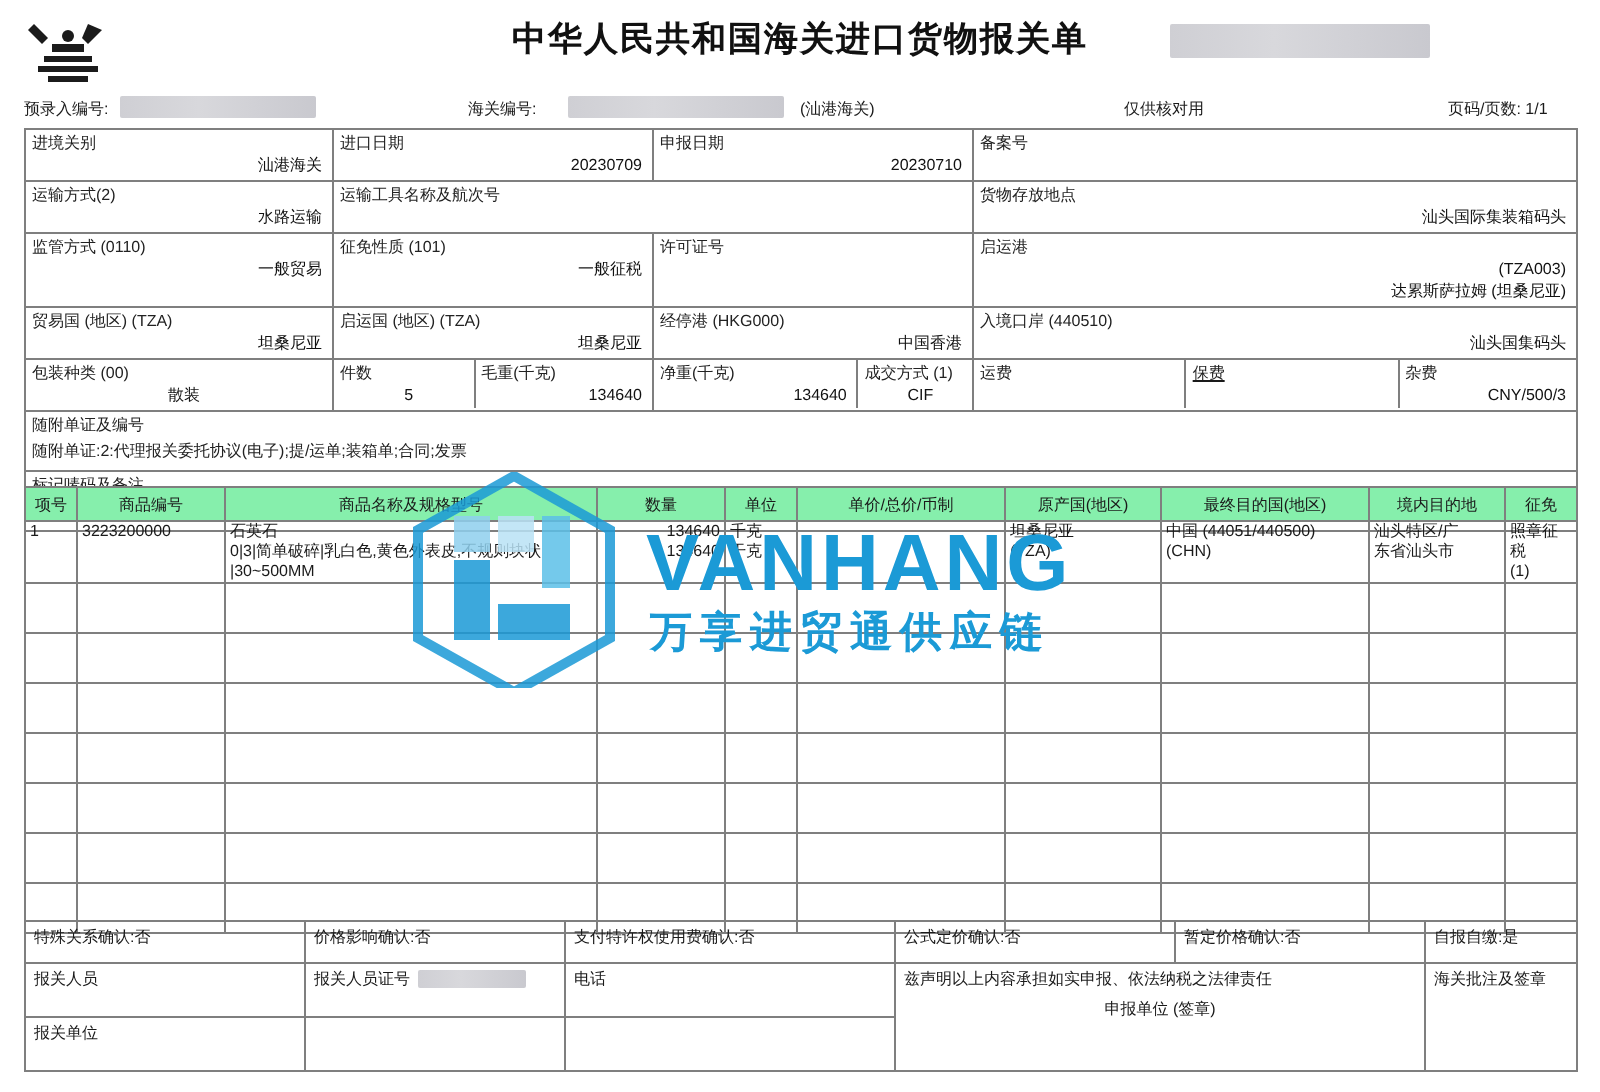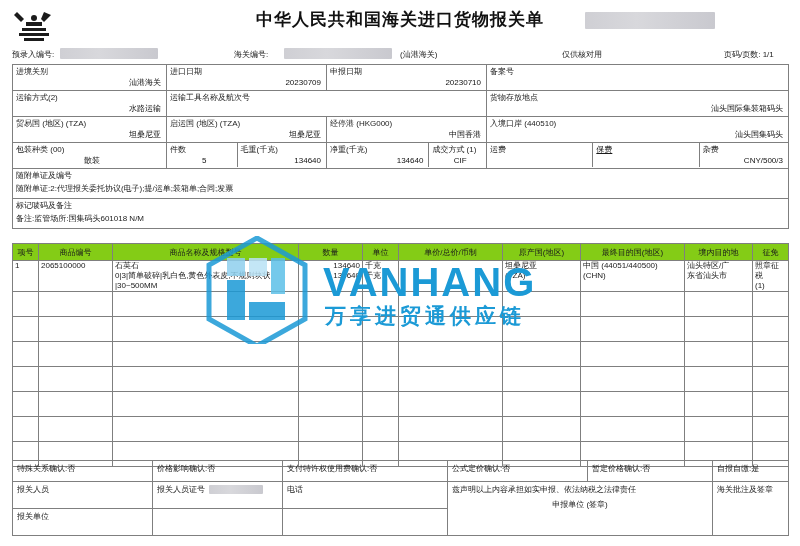--- a/index.html
+++ b/index.html
@@ -49,21 +49,21 @@
   .cell .val{display:block;font-size:8px;color:#111;text-align:right;white-space:nowrap;padding-right:2px;}
   .cell .val.l{text-align:center;padding-left:0;margin-left:7px;}
 
   
   table.goods{
     position:absolute;left:12px;top:243px;width:776px;
     border-collapse:collapse;table-layout:fixed;
   }
   table.goods th{
     border:1px solid #7f7f7f;font-weight:normal;font-size:8px;height:14px;
-    background:#84cc16;
+    background:#86efac;
   }
   table.goods td{
     border:1px solid #7f7f7f;font-size:8px;height:14px;padding:0 2px;
     vertical-align:top;line-height:10px;
   }
   .gw{white-space:nowrap;}
 
   
   table.bottom{
     position:absolute;left:12px;top:460px;width:776px;
@@ -159,20 +159,39 @@
         <span class="lbl">运输方式(2)</span>
         <span class="val">水路运输</span>
       </td>
       <td class="cell" colspan="2">
         <span class="lbl">运输工具名称及航次号</span>
         <span class="val"></span>
       </td>
       <td class="cell">
         <span class="lbl">货物存放地点</span>
         <span class="val">汕头国际集装箱码头</span>
+      </td>
+    </tr>
+    <tr>
+      <td class="cell">
+        <span class="lbl">监管方式 (0110)</span>
+        <span class="val">一般贸易</span>
+      </td>
+      <td class="cell">
+        <span class="lbl">征免性质 (101)</span>
+        <span class="val">一般征税</span>
+      </td>
+      <td class="cell">
+        <span class="lbl">许可证号</span>
+        <span class="val"></span>
+      </td>
+      <td class="cell">
+        <span class="lbl">启运港</span>
+        <span class="val">(TZA003)</span>
+        <span class="val">达累斯萨拉姆 (坦桑尼亚)</span>
       </td>
     </tr>
     <tr>
       <td class="cell">
         <span class="lbl">贸易国 (地区) (TZA)</span>
         <span class="val">坦桑尼亚</span>
       </td>
       <td class="cell">
         <span class="lbl">启运国 (地区) (TZA)</span>
         <span class="val">坦桑尼亚</span>
@@ -280,21 +299,21 @@
       <th class="gw">数量</th>
       <th class="gw">单位</th>
       <th class="gw">单价/总价/币制</th>
       <th class="gw">原产国(地区)</th>
       <th class="gw">最终目的国(地区)</th>
       <th class="gw">境内目的地</th>
       <th class="gw">征免</th>
     </tr>
     <tr>
       <td style="height:30px;">1</td>
-      <td>2065100000</td>
+      <td>3223200000</td>
       <td>
         <div>石英石</div>
         <div>0|3|简单破碎|乳白色,黄色外表皮,不规则块状</div>
         <div>|30~500MM</div>
       </td>
       <td style="text-align:right">
         <div>134640</div>
         <div>134640</div>
       </td>
       <td>

